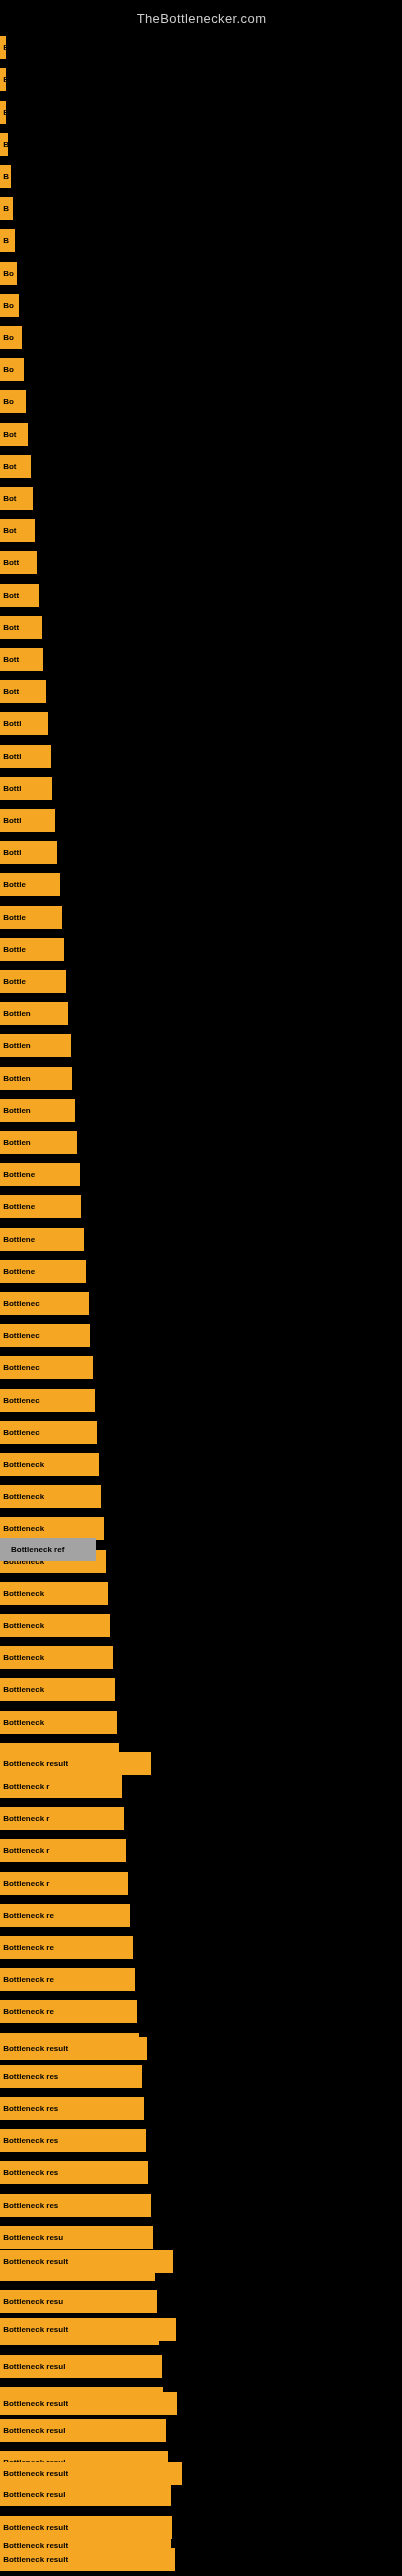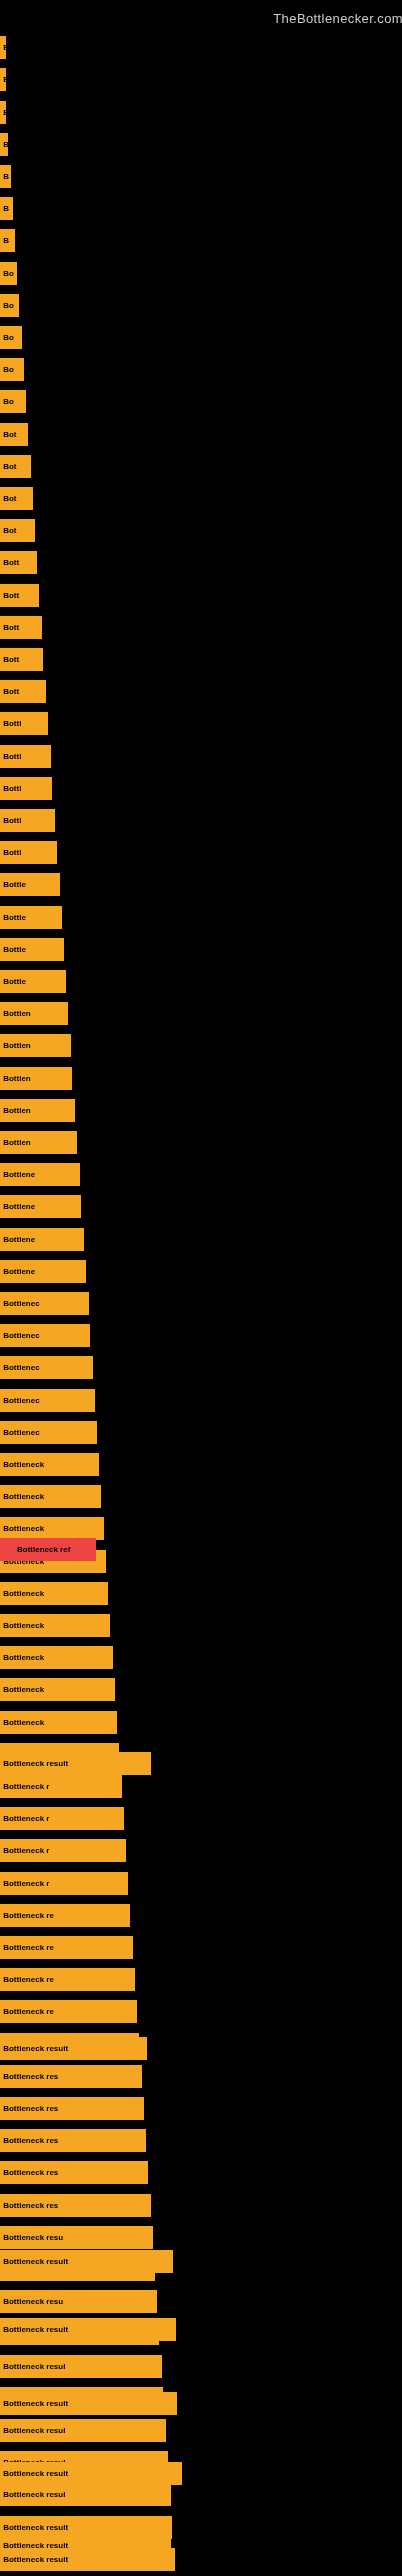--- a/index.html
+++ b/index.html
@@ -21,21 +21,21 @@
       text-align: center;
       font-size: 14.5px;
       padding: 6.4px 0;
       letter-spacing: 0.4px;
     }
   </style>
 </head>
 <body>
 
 <div style="position: relative; width: 403px; height: 2576px; background: #000;">
-  <div class="site-title" style="position: absolute; top: 4px; left: 0; width: 100%; text-align: right;">
+  <div class="site-title" style="position: absolute; top: 4px; left: 0; width: 100%; text-align: center;">
     <span style="color: #cccccc; font-size: 13px;">TheBottlenecker.com</span>
   </div>
 
   <div id="bars-wrapper">
       <div style="position: absolute; top: 36px; left: 0px; height: 22.5px; width: 1.6px; background-color: rgb(245, 166, 35); display: flex; align-items: center; padding: 0px 3.2px; overflow: hidden;">
         <span style="color: rgb(0, 0, 0); font-size: 8px; font-weight: bold; white-space: nowrap; font-family: Arial, sans-serif;">B</span>
       </div>
       <div style="position: absolute; top: 68px; left: 0px; height: 22.5px; width: 4px; background-color: rgb(245, 166, 35); display: flex; align-items: center; padding: 0px 3.2px; overflow: hidden;">
         <span style="color: rgb(0, 0, 0); font-size: 8px; font-weight: bold; white-space: nowrap; font-family: Arial, sans-serif;">B</span>
       </div>
@@ -263,21 +263,21 @@
       </div>
       <div style="position: absolute; top: 2483px; left: 0px; height: 22.5px; width: 171px; background-color: rgb(245, 166, 35); display: flex; align-items: center; padding: 0px 3.2px; overflow: hidden;">
         <span style="color: rgb(0, 0, 0); font-size: 8px; font-weight: bold; white-space: nowrap; font-family: Arial, sans-serif;">Bottleneck resul</span>
       </div>
       <div style="position: absolute; top: 2516px; left: 0px; height: 22.5px; width: 172px; background-color: rgb(245, 166, 35); display: flex; align-items: center; padding: 0px 3.2px; overflow: hidden;">
         <span style="color: rgb(0, 0, 0); font-size: 8px; font-weight: bold; white-space: nowrap; font-family: Arial, sans-serif;">Bottleneck result</span>
       </div>
       <div style="position: absolute; top: 2548px; left: 0px; height: 22.5px; width: 175px; background-color: rgb(245, 166, 35); display: flex; align-items: center; padding: 0px 3.2px; overflow: hidden;">
         <span style="color: rgb(0, 0, 0); font-size: 8px; font-weight: bold; white-space: nowrap; font-family: Arial, sans-serif;">Bottleneck result</span>
       </div>
-      <div style="position: absolute; top: 1538px; left: 0px; height: 22.5px; width: 96px; background-color: #ef4444; display: flex; align-items: center; padding: 0px 17px; overflow: hidden;">
+      <div style="position: absolute; top: 1538px; left: 0px; height: 22.5px; width: 96px; background-color: #a3a3a3; display: flex; align-items: center; padding: 0px 11px; overflow: hidden;">
         <span style="color: rgb(0, 0, 0); font-size: 8px; font-weight: bold; white-space: nowrap; font-family: Arial, sans-serif;">Bottleneck ref</span>
       </div>
       <div style="position: absolute; top: 1752px; left: 0px; height: 22.5px; width: 151px; background-color: rgb(245, 166, 35); display: flex; align-items: center; padding: 0px 3.2px; overflow: hidden;">
         <span style="color: rgb(0, 0, 0); font-size: 8px; font-weight: bold; white-space: nowrap; font-family: Arial, sans-serif;">Bottleneck result</span>
       </div>
       <div style="position: absolute; top: 2037px; left: 0px; height: 22.5px; width: 147px; background-color: rgb(245, 166, 35); display: flex; align-items: center; padding: 0px 3.2px; overflow: hidden;">
         <span style="color: rgb(0, 0, 0); font-size: 8px; font-weight: bold; white-space: nowrap; font-family: Arial, sans-serif;">Bottleneck result</span>
       </div>
       <div style="position: absolute; top: 2250px; left: 0px; height: 22.5px; width: 173px; background-color: rgb(245, 166, 35); display: flex; align-items: center; padding: 0px 3.2px; overflow: hidden;">
         <span style="color: rgb(0, 0, 0); font-size: 8px; font-weight: bold; white-space: nowrap; font-family: Arial, sans-serif;">Bottleneck result</span>

